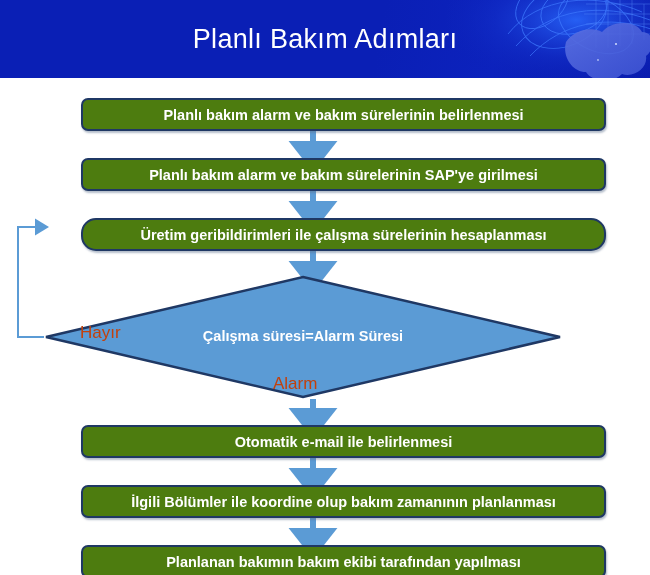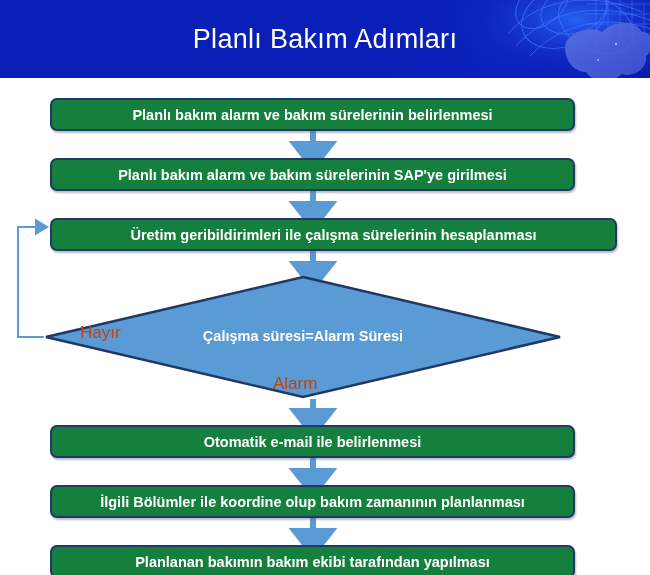--- a/index.html
+++ b/index.html
@@ -64,32 +64,33 @@
     top: 0;
     width: 650px;
     height: 497px;
     z-index: 1;
   }
 
   
   .process-box {
     position: absolute;
     box-sizing: border-box;
-    background: #15803d;
+    background: #4d7c0f;
     border: 2px solid #1f3864;
     border-radius: 7px;
     box-shadow: 1px 2px 2px rgba(90, 110, 140, 0.45);
     color: #ffffff;
     font-size: 14.5px;
     font-weight: bold;
     display: flex;
     align-items: center;
     justify-content: center;
     z-index: 2;
     white-space: nowrap;
+    margin-left: 31px;
   }
 
   
   #decision-node {
     position: absolute;
     left: 44px;
     top: 197px;
     width: 518px;
     height: 124px;
     z-index: 2;
@@ -213,21 +214,21 @@
   </svg>
 
   <div class="process-box" style="left:50px; top:20px; width:525px; height:33px;">
     <span>Planlı bakım alarm ve bakım sürelerinin belirlenmesi</span>
   </div>
 
   <div class="process-box" style="left:50px; top:80px; width:525px; height:33px;">
     <span>Planlı bakım alarm ve bakım sürelerinin SAP'ye girilmesi</span>
   </div>
 
-  <div class="process-box" style="left:50px; top:140px; width:567px; height:33px;">
+  <div class="process-box" style="left:50px; top:140px; width:525px; height:33px;border-radius:15px;">
     <span>Üretim geribildirimleri ile çalışma sürelerinin hesaplanması</span>
   </div>
 
   <div id="decision-node">
     <svg id="decision-shape" viewBox="0 0 518 124" preserveAspectRatio="none">
       <polygon points="259,2 516,62 259,122 2,62" fill="#5b9bd5" stroke="#1f3864" stroke-width="2.5"></polygon>
     </svg>
     <div id="decision-text">
       <span class="decision-line">Çalışma süresi</span>
       <span class="decision-line">=</span>

